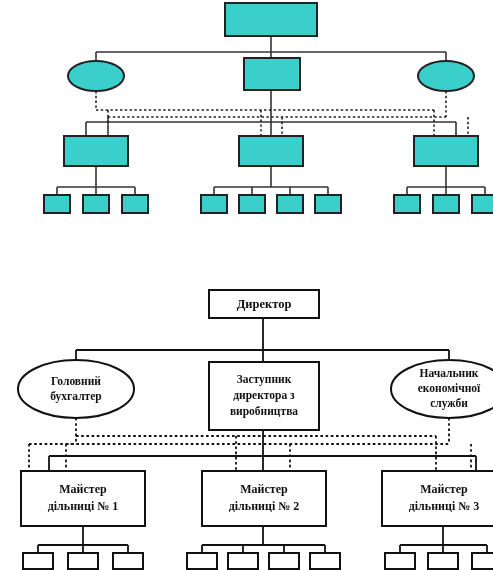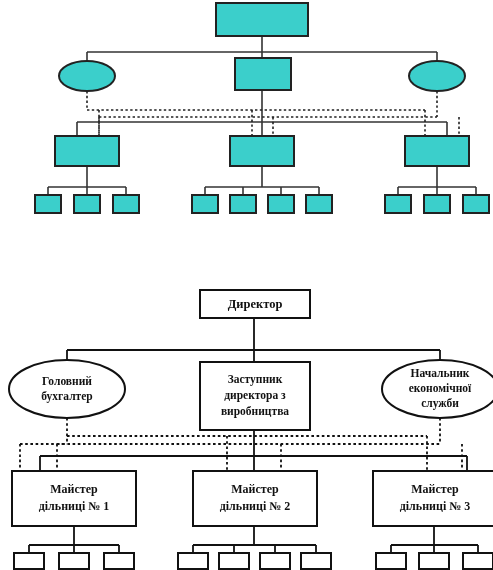--- a/index.html
+++ b/index.html
@@ -4,21 +4,21 @@
 <title>Organizational Structure Diagram</title>
 <style>
   html,body{margin:0;padding:0;background:#ffffff;}
   body{
     width:493px;height:570px;
     font-family:"Liberation Serif", serif;
     color:#111;
     overflow:hidden;
     position:relative;
   }
-  .diagram{position:absolute;left:7px;width:457px;text-align:center;}
+  .diagram{position:absolute;left:16px;width:457px;text-align:center;}
   #diagram-top{top:0;height:240px;}
   #diagram-bottom{top:240px;height:330px;}
   svg{display:block;}
   .node-label{
     font-family:"Liberation Serif", serif;
     font-weight:bold;
     text-anchor:middle;
     dominant-baseline:middle;
     fill:#111;
     pointer-events:none;

